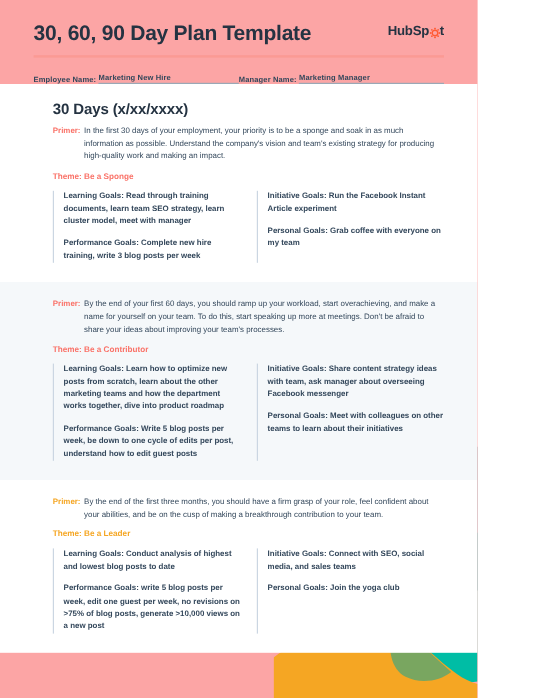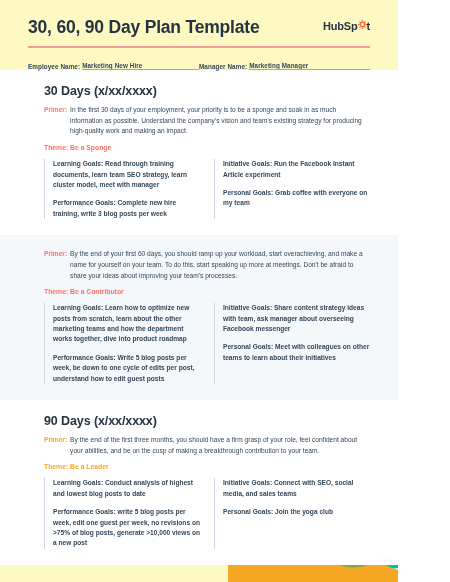--- a/index.html
+++ b/index.html
@@ -7,21 +7,21 @@
     width: 450px;
     height: 582px;
     overflow: hidden;
     font-family: "Liberation Sans", sans-serif;
     background: #ffffff;
   }
   .page {
     position: relative;
     width: 398px;
     height: 582px;
-    background: #fef9c3;
+    background: #fca5a5;
     overflow: hidden;
   }
 
   
   .blobs {
     position: absolute;
     right: 0;
     bottom: 0;
     width: 170px;
     height: 210px;
@@ -41,21 +41,21 @@
   }
   .doc-title {
     font-size: 17.5px;
     font-weight: bold;
     color: #253342;
     letter-spacing: -0.2px;
     line-height: 1.15;
   }
   .logo {
     display: flex;
-    align-items: flex-start;
+    align-items: flex-end;
     font-size: 11px;
     font-weight: bold;
     color: #253342;
     letter-spacing: -0.2px;
     margin-top: 3px;
   }
   .logo .sprocket {
     position: relative;
     display: inline-block;
     width: 9px;
@@ -238,21 +238,20 @@
             <div class="goal-item"><span class="goal-label">Learning Goals:</span><span class="goal-text"> Learn how to optimize new posts from scratch, learn about the other marketing teams and how the department works together, dive into product roadmap</span></div>
             <div class="goal-item"><span class="goal-label">Performance Goals:</span><span class="goal-text"> Write 5 blog posts per week, be down to one cycle of edits per post, understand how to edit guest posts</span></div>
           </div>
           <div class="goal-col">
             <div class="goal-item"><span class="goal-label">Initiative Goals:</span><span class="goal-text"> Share content strategy ideas with team, ask manager about overseeing Facebook messenger</span></div>
             <div class="goal-item"><span class="goal-label">Personal Goals:</span><span class="goal-text"> Meet with colleagues on other teams to learn about their initiatives</span></div>
           </div>
         </div>
       </div>
       <div class="section" style="background: rgb(255, 255, 255);">
-        <div class="sec-title">90 Days (x/xx/xxxx)</div>
         <div class="primer">
           <span class="primer-label" style="color: rgb(245, 166, 35);">Primer:</span>
           <span class="primer-text">By the end of the first three months, you should have a firm grasp of your role, feel confident about your abilities, and be on the cusp of making a breakthrough contribution to your team.</span>
         </div>
         <div class="theme" style="color: rgb(245, 166, 35);">Theme: Be a Leader</div>
         <div class="goals">
           <div class="goal-col">
             <div class="goal-item"><span class="goal-label">Learning Goals:</span><span class="goal-text"> Conduct analysis of highest and lowest blog posts to date</span></div>
             <div class="goal-item"><span class="goal-label">Performance Goals:</span><span class="goal-text"> write 5 blog posts per week, edit one guest per week, no revisions on &gt;75% of blog posts, generate &gt;10,000 views on a new post</span></div>
           </div>

